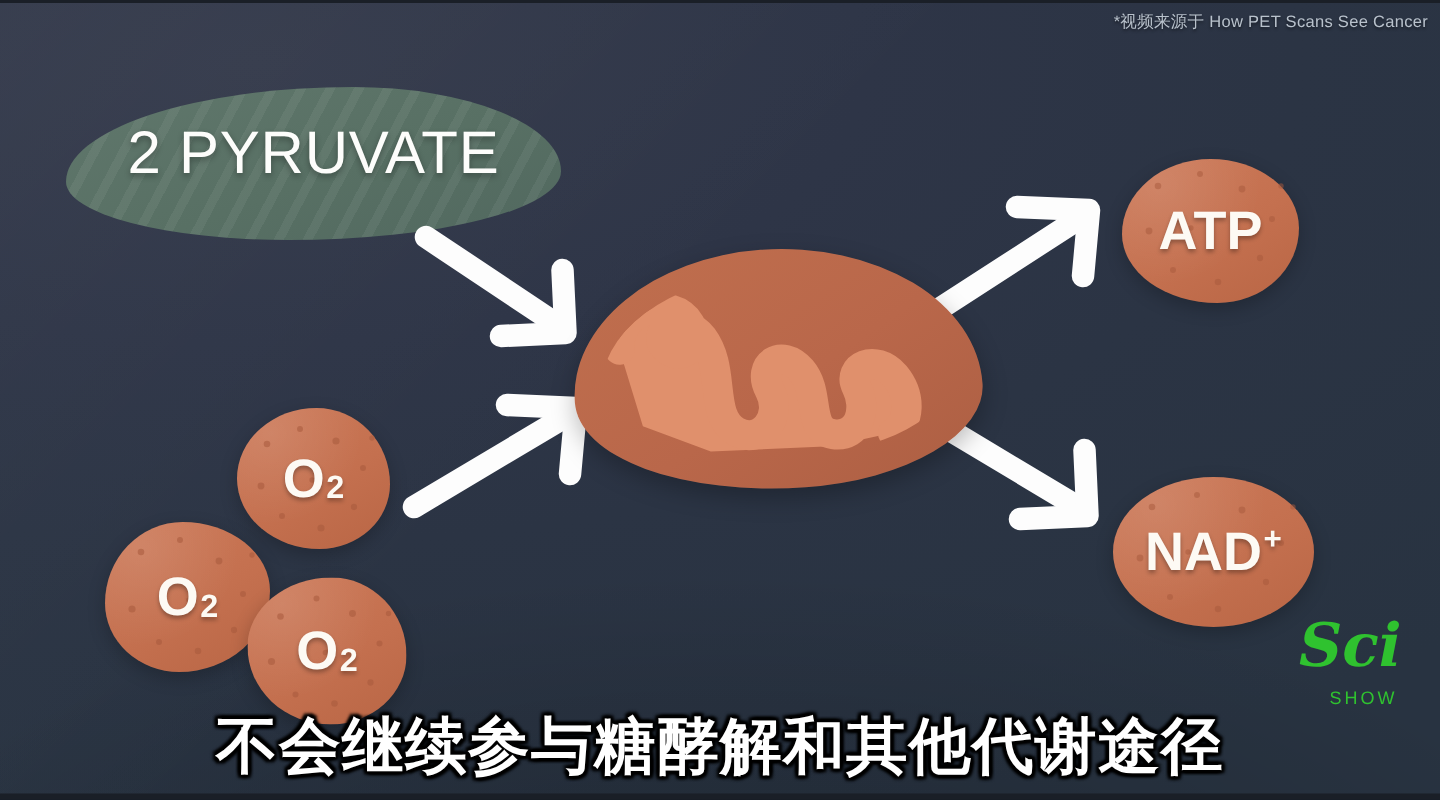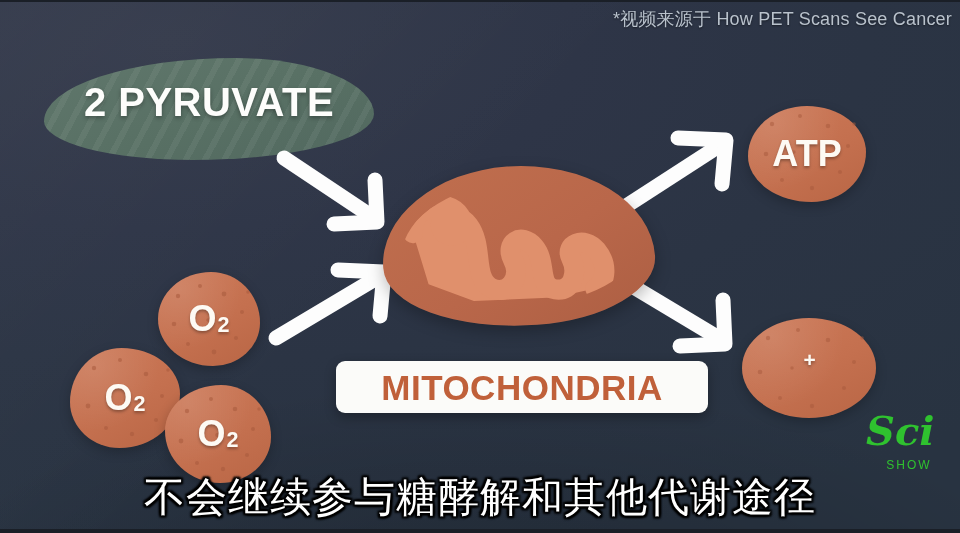--- a/index.html
+++ b/index.html
@@ -25,21 +25,21 @@
       radial-gradient(ellipse 90% 70% at 50% 120%, rgba(0,0,0,0.22), rgba(0,0,0,0) 70%);
     pointer-events: none;
   }
 
   
   #source-credit {
     position: absolute;
     top: 7px;
     right: 8px;
     color: #b9c2cc;
-    font-size: 18px;
+    font-size: 11px;
     letter-spacing: .2px;
     white-space: nowrap;
     text-shadow: 0 1px 2px rgba(0,0,0,.45);
   }
 
   
   #pyruvate-blob {
     position: absolute;
     left: 44px;
     top: 58px;
@@ -57,21 +57,21 @@
     border-radius: 58% 42% 55% 45% / 62% 55% 45% 38%;
     filter: blur(0.3px);
   }
   #pyruvate-label {
     position: absolute;
     left: 0; right: 0;
     top: 22px;
     text-align: center;
     color: #fdfdfb;
     font-size: 40px;
-    font-weight: bold;
+    font-weight: normal;
     letter-spacing: .5px;
     text-shadow: 0 2px 4px rgba(0,0,0,.32);
   }
 
   
   #mitochondria-figure {
     position: absolute;
     left: 382px;
     top: 166px;
     width: 272px;
@@ -199,21 +199,21 @@
 
   
   #subtitle {
     position: absolute;
     left: 0;
     right: 0;
     bottom: 8px;
     text-align: center;
     color: #ffffff;
     font-size: 41px;
-    font-weight: normal;
+    font-weight: bold;
     letter-spacing: 1px;
     text-shadow:
       -2px 0 2px #000, 2px 0 2px #000, 0 -2px 2px #000, 0 2px 2px #000,
       -2px -2px 2px #000, 2px 2px 2px #000, -2px 2px 2px #000, 2px -2px 2px #000;
   }
 
   
   #scishow-logo {
     position: absolute;
     right: 8px;
@@ -423,27 +423,25 @@
           <circle cx="18" cy="54" r="2.3"></circle>
             <circle cx="38" cy="80" r="2"></circle>
           <circle cx="70" cy="88" r="2.2"></circle>
             <circle cx="102" cy="70" r="2.1"></circle>
           <circle cx="50" cy="50" r="1.8"></circle>
             <circle cx="120" cy="20" r="1.8"></circle>
         </g>
       </svg>
     </div>
     <div class="label">
+      <span>NAD</span>
         <span class="sup">+</span>
     </div>
   </div>
 
-  <div id="mitochondria-caption">
-    <span id="mitochondria-caption-text">MITOCHONDRIA</span>
-  </div>
 
   <div id="scishow-logo">
     <div id="scishow-sci">Sci</div>
     <div id="scishow-wordmark">SHOW</div>
   </div>
 
   <div id="subtitle">不会继续参与糖酵解和其他代谢途径</div>
 
   <div id="bar-top"></div>
   <div id="bar-bottom"></div>

